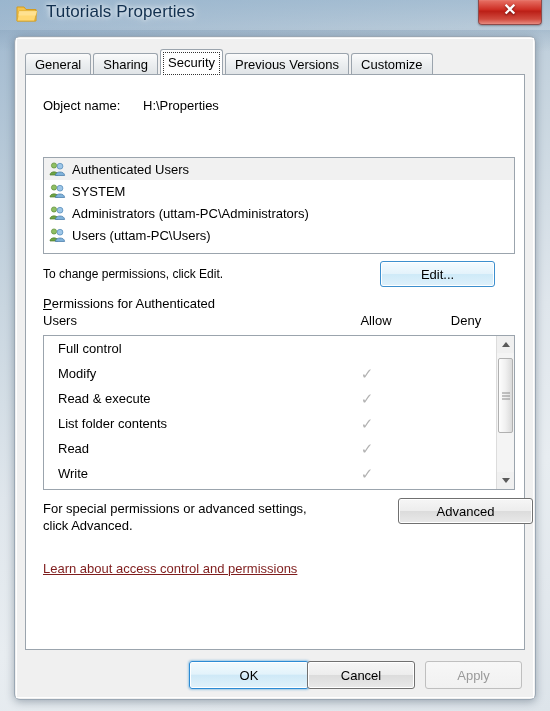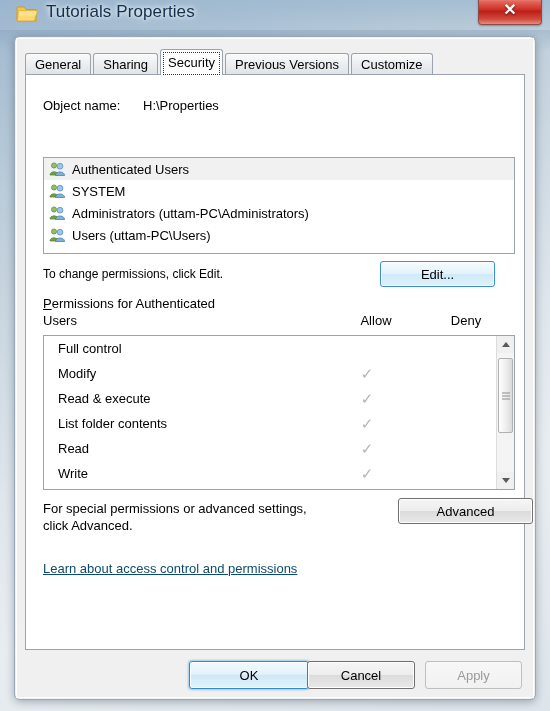--- a/index.html
+++ b/index.html
@@ -383,21 +383,21 @@
     top: 423px;
     width: 135px;
     height: 26px;
   }
 
   .learn-link {
     position: absolute;
     left: 17px;
     top: 486px;
     font-size: 13px;
-    color: #0c4a6e;
+    color: #7f1d1d;
     text-decoration: underline;
     cursor: pointer;
     white-space: nowrap;
   }
 
   
   .buttonbar {
     position: absolute;
     left: 0;
     bottom: 0;

